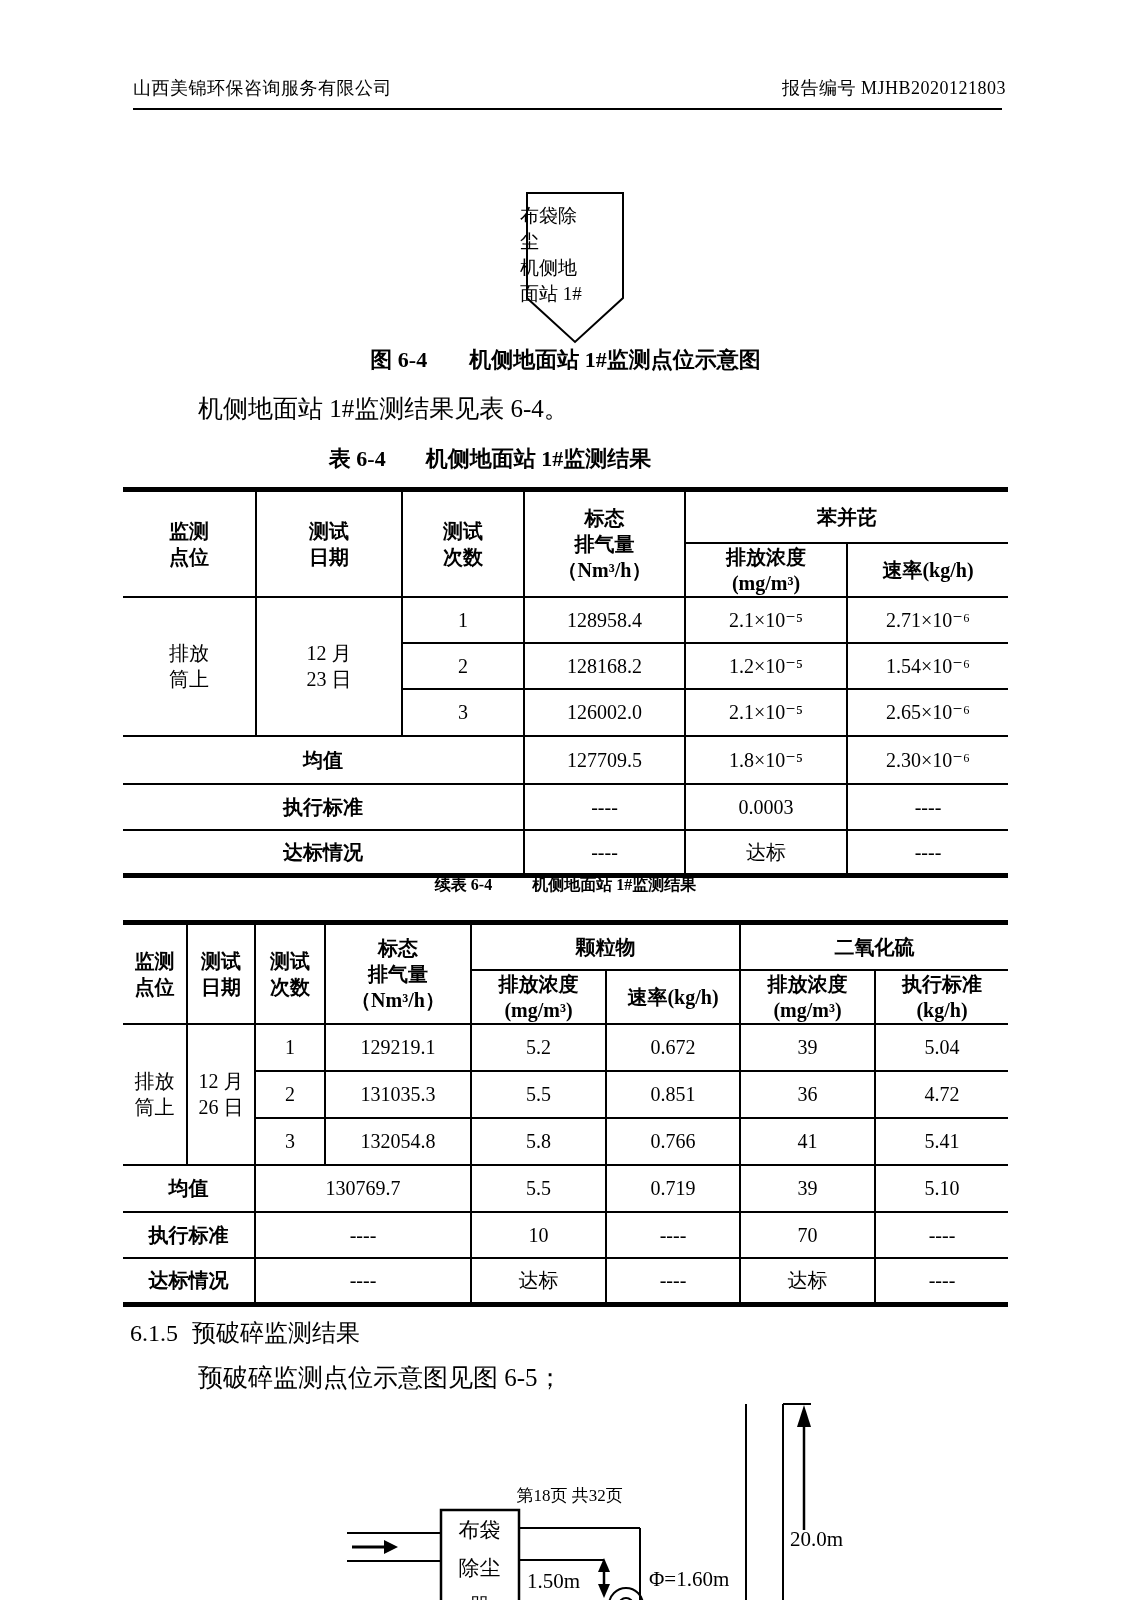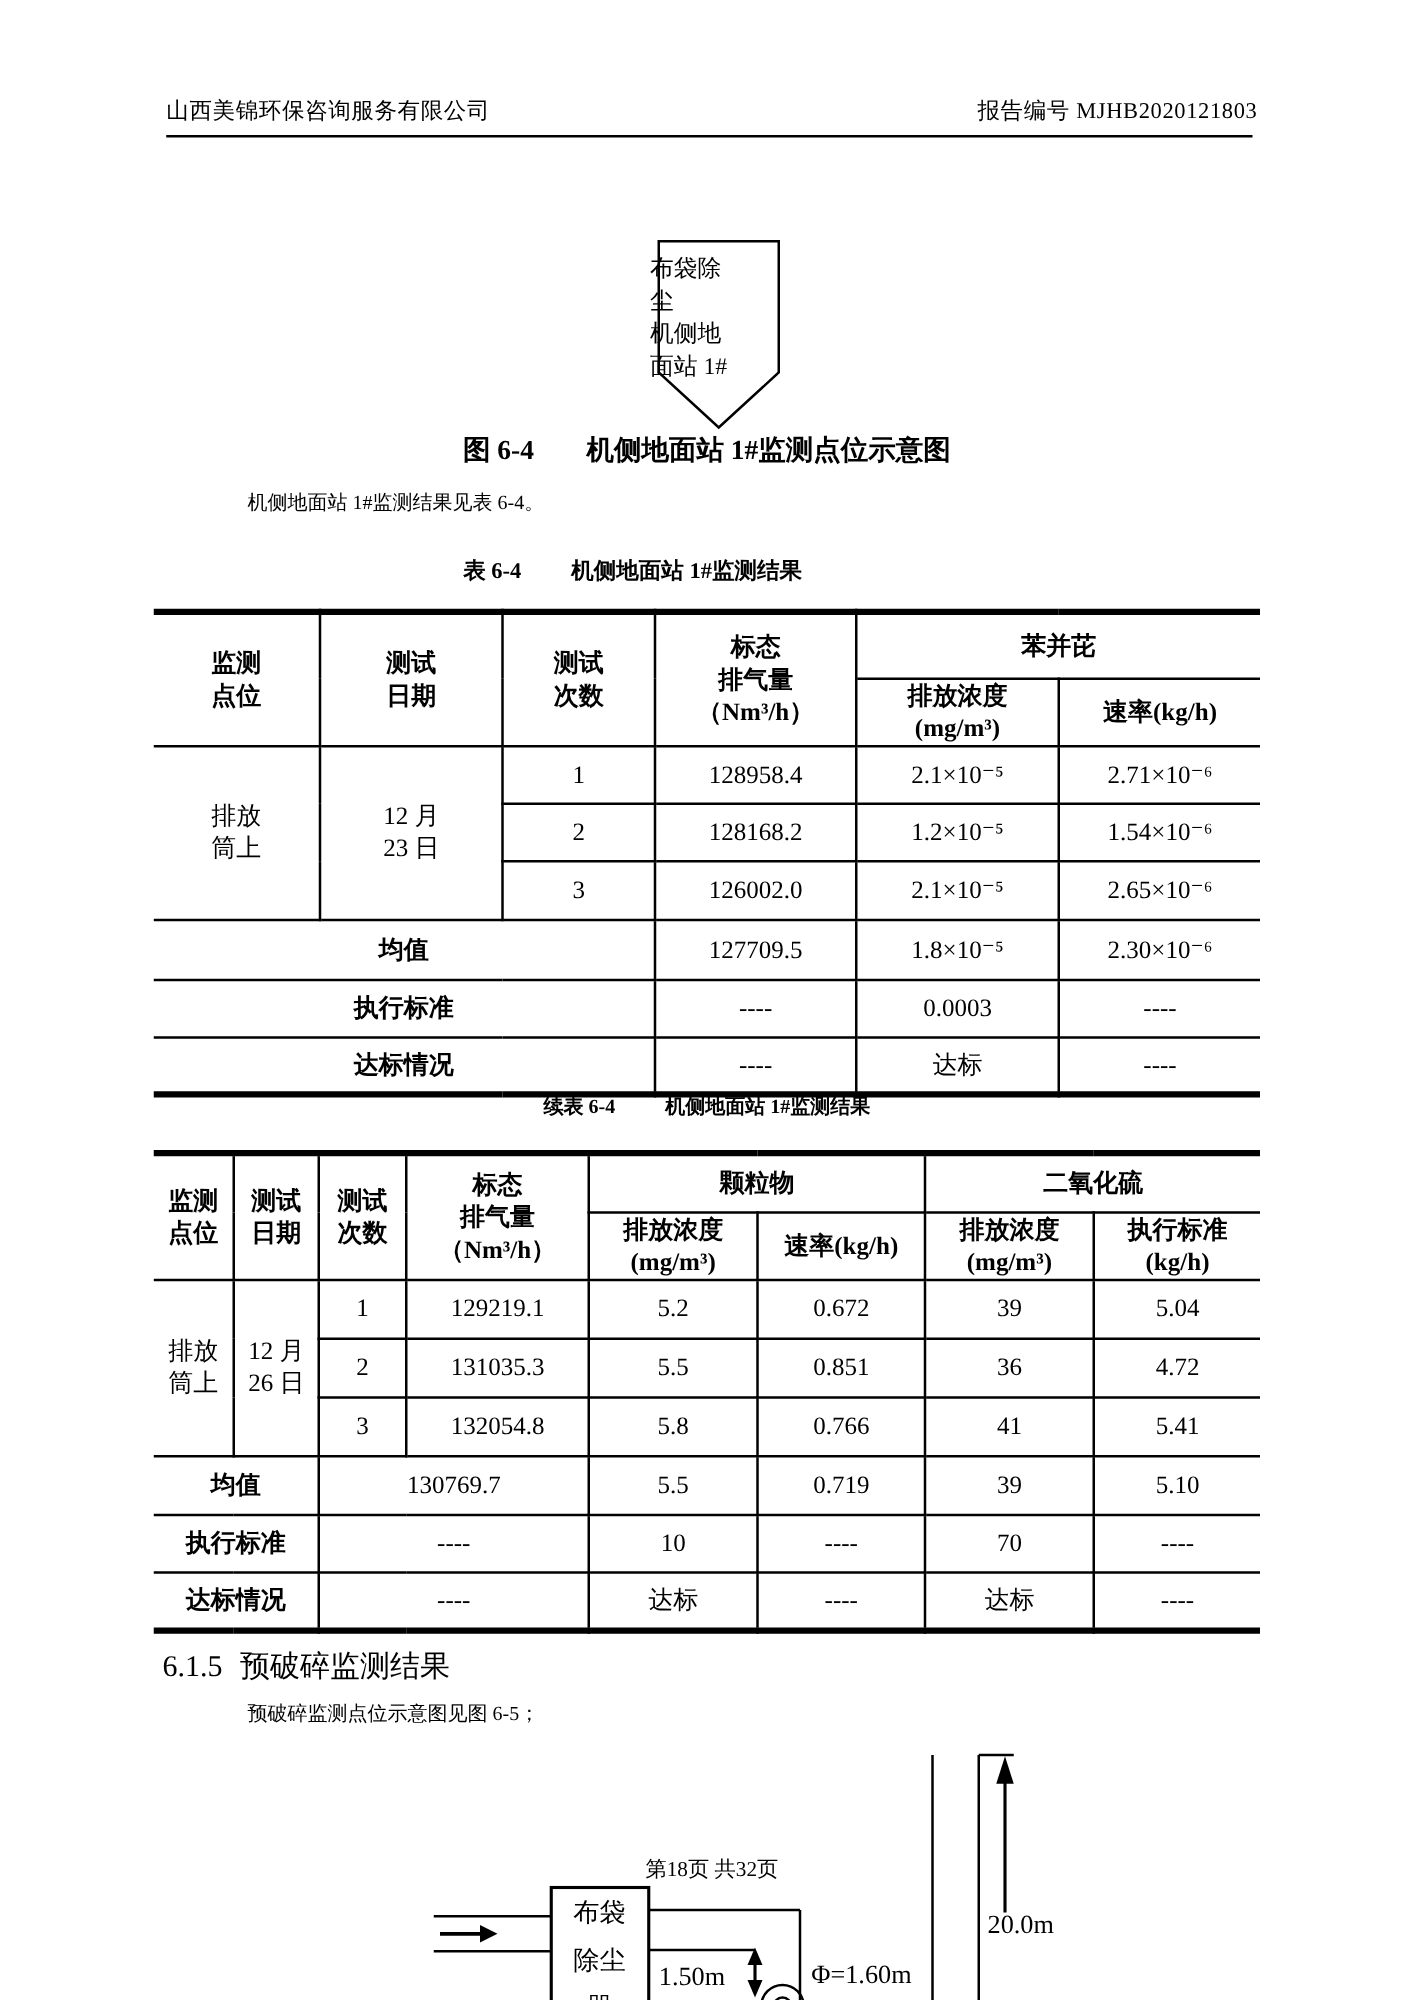--- a/index.html
+++ b/index.html
@@ -16,22 +16,22 @@
   .doc-header{top:76px;left:133px;width:873px;display:flex;justify-content:space-between;
     font-size:18px;letter-spacing:.5px;gap:40px;}
   .header-rule{top:108px;left:133px;width:869px;height:2px;background:#000;}
 
   
   .flag-label{top:203px;left:520px;width:110px;text-align:left;font-size:19px;line-height:26px;}
 
   
   .fig-caption{top:345px;left:0;width:1131px;font-size:22px;font-weight:bold;}
   .fig-caption .ttl{margin-left:42px;}
-  .para{font-size:16px;}
-  .tbl-caption1{top:444px;left:16px;width:980px;font-size:18px;font-weight:bold;}
+  .para{font-size:25px;}
+  .tbl-caption1{top:444px;left:0;width:980px;font-size:22px;font-weight:bold;}
   .tbl-caption2{top:875px;left:0;width:1131px;font-size:16px;font-weight:bold;}
   .tbl-caption1 .ttl,.tbl-caption2 .ttl{margin-left:40px;}
 
   
   .mtable{border-collapse:collapse;table-layout:fixed;width:885px;
     border-top:5px solid #000;border-bottom:5px solid #000;}
   .mtable th,.mtable td{border:2px solid #000;text-align:center;vertical-align:middle;
     font-size:20px;line-height:1.3;padding:0 2px;font-weight:normal;}
   .mtable th{font-weight:bold;}
   .mtable td.lbl{font-weight:bold;}

